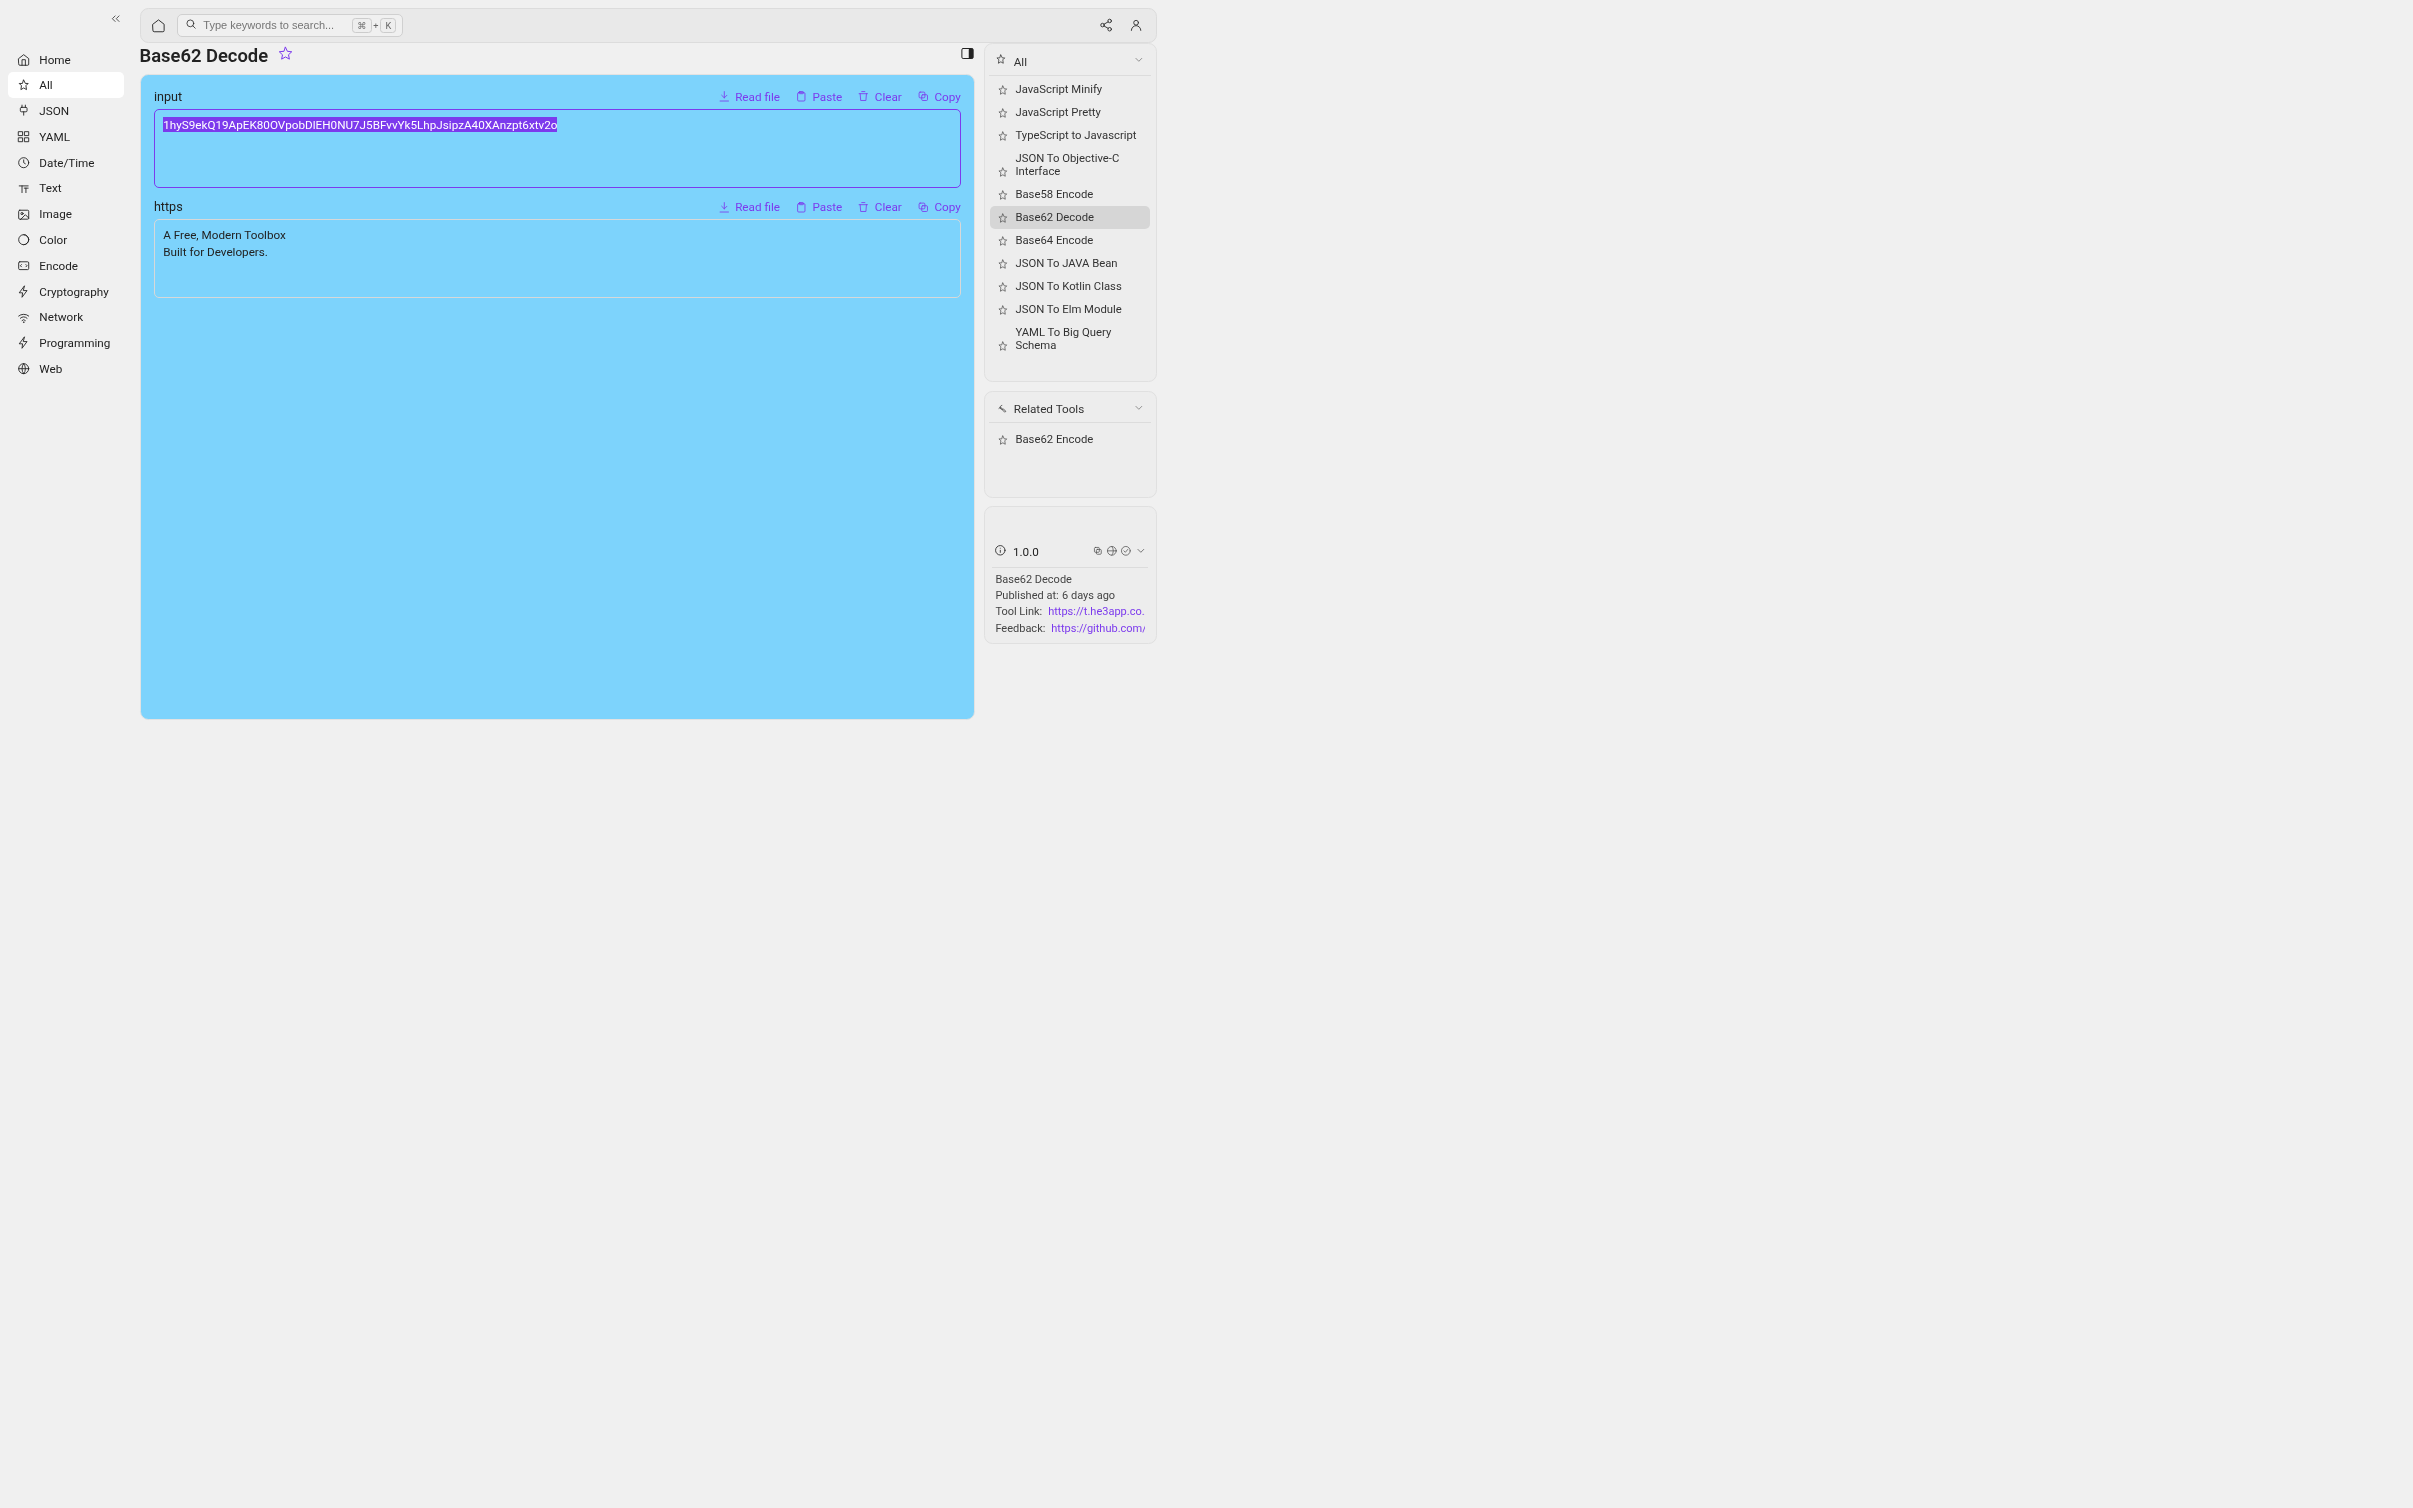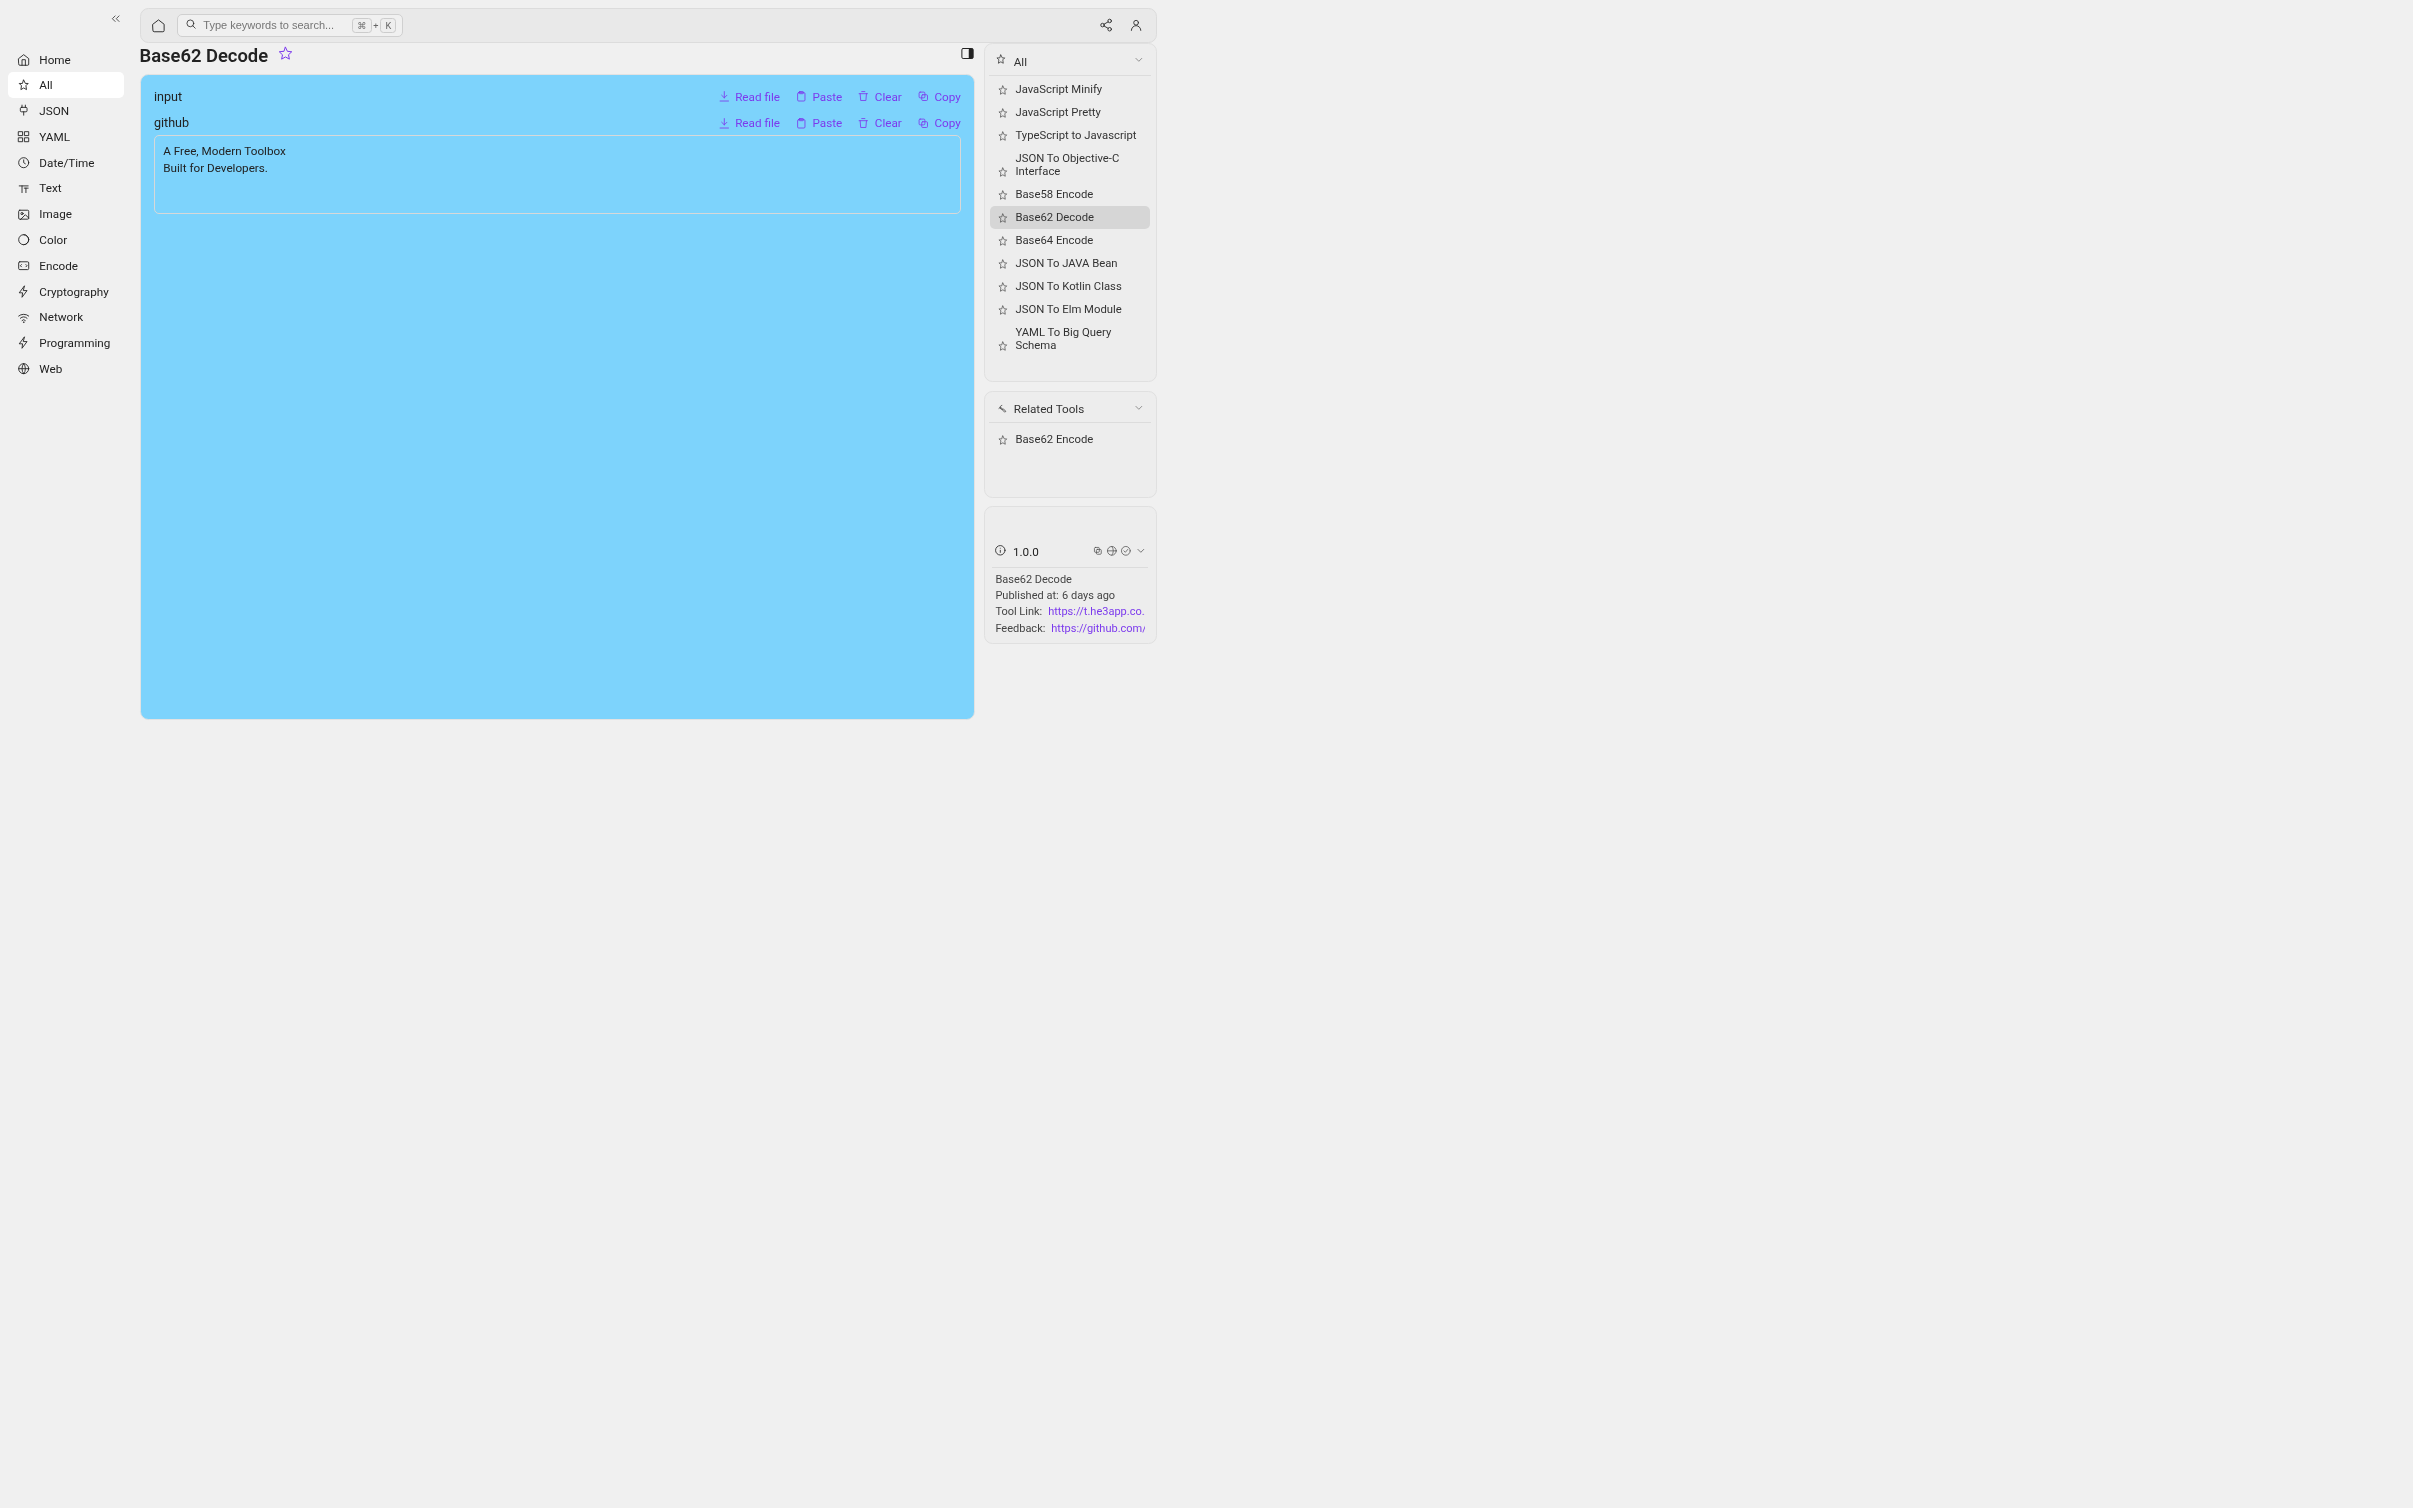--- a/index.html
+++ b/index.html
@@ -378,25 +378,28 @@
               </span>
               <span class="action-link">
                 <svg viewBox="0 0 24 24">
                     <rect x="9" y="9" width="11" height="11" rx="2"></rect>
                     <rect x="4" y="4" width="11" height="11" rx="2"></rect>
                   </svg>
                 <span>Copy</span>
               </span>
             </div>
           </div>
+          <div class="textarea input-area">
+            <span class="highlighted-text">1hyS9ekQ19ApEK80OVpobDlEH0NU7J5BFvvYk5LhpJsipzA40XAnzpt6xtv2o</span>
+          </div>
         </div>
 
         <div class="field-block">
           <div class="field-header">
-            <span class="field-label">github</span>
+            <span class="field-label">https</span>
             <div class="field-actions">
               <span class="action-link">
                 <svg viewBox="0 0 24 24">
                     <path d="M12 3v12"></path>
                     <path d="M7 10l5 5 5-5"></path>
                     <path d="M4 21h16"></path>
                   </svg>
                 <span>Read file</span>
               </span>
               <span class="action-link">

